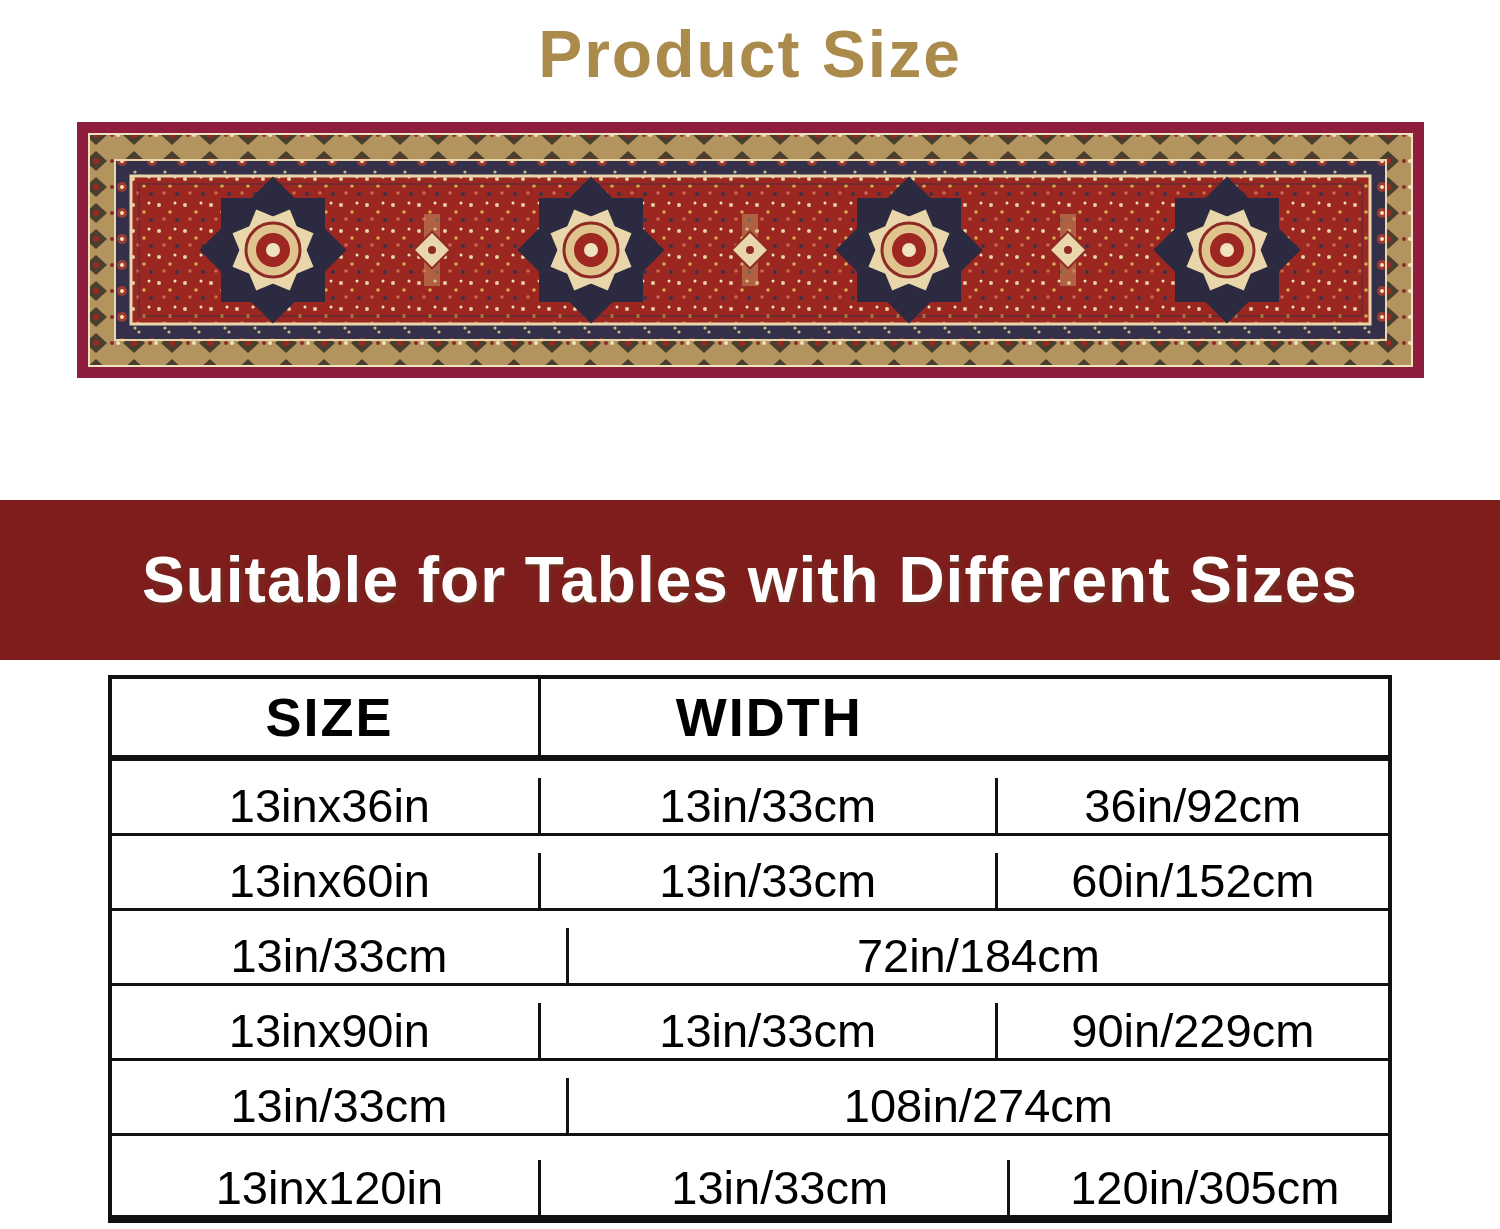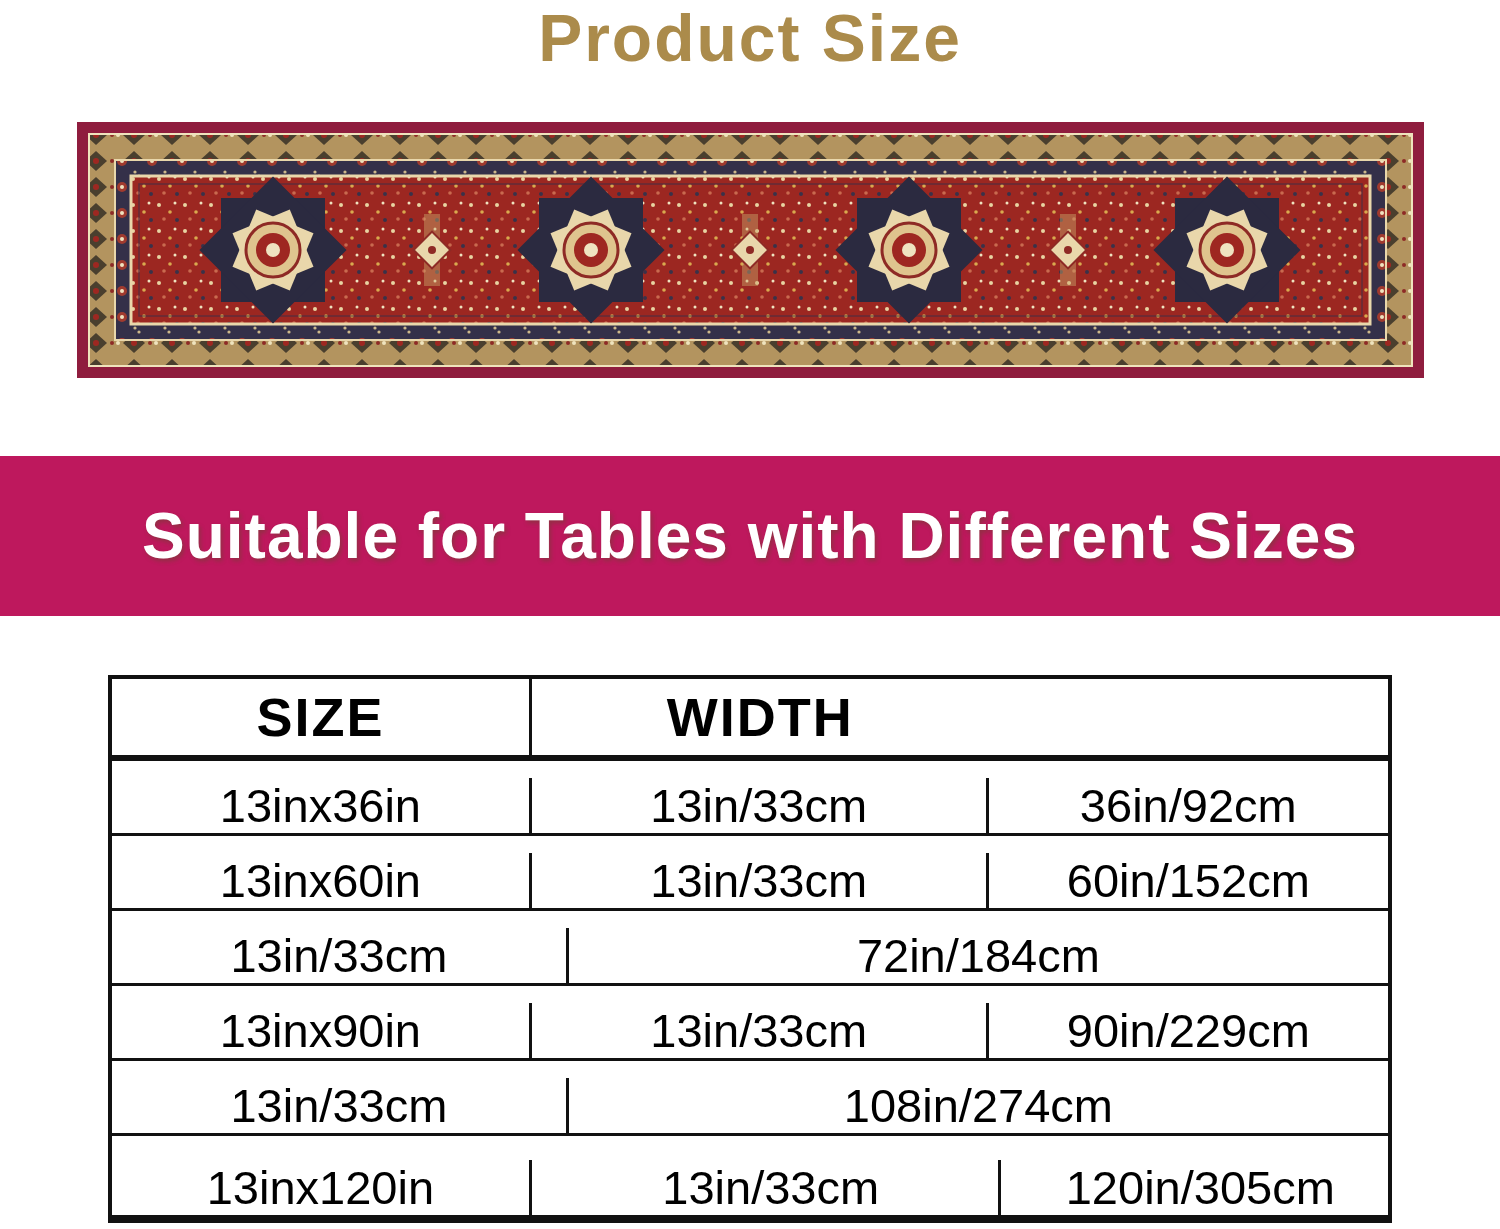--- a/index.html
+++ b/index.html
@@ -10,43 +10,43 @@
   }
   .page {
     position: relative;
     width: 1500px;
     height: 1229px;
     background: #ffffff;
     overflow: hidden;
   }
   .product-title {
     position: absolute;
-    top: 0px;
+    top: 16px;
     left: 0;
     width: 100%;
     text-align: center;
     font-size: 66px;
     font-weight: bold;
     letter-spacing: 2px;
     color: #ab8b4b;
   }
   .rug-wrap {
     position: absolute;
     left: 77px;
     top: 122px;
     width: 1347px;
     height: 256px;
   }
   .banner {
     position: absolute;
     left: 0;
-    top: 456px;
+    top: 500px;
     width: 1500px;
     height: 160px;
-    background: #be185d;
+    background: #7f1d1d;
     display: flex;
     align-items: center;
     justify-content: center;
   }
   .banner-text {
     font-size: 64px;
     font-weight: bold;
     color: #ffffff;
     letter-spacing: 1px;
     white-space: nowrap;
@@ -80,21 +80,21 @@
     box-sizing: border-box;
     display: flex;
     align-items: center;
     justify-content: center;
     border-right: 3px solid #111111;
     font-size: 47px;
     color: #000000;
     overflow: hidden;
   }
   .t-cell:last-child { border-right: none; }
-  .c1 { width: 32.9%; }
+  .c1 { width: 32.9%; margin-left: 9px; }
   .c2 { width: 35.8%; }
   .c3 { flex: 1; }
   .header-row .t-cell {
     font-size: 54px;
     font-weight: bold;
     letter-spacing: 2px;
   }
 </style>
 </head>
 <body>

